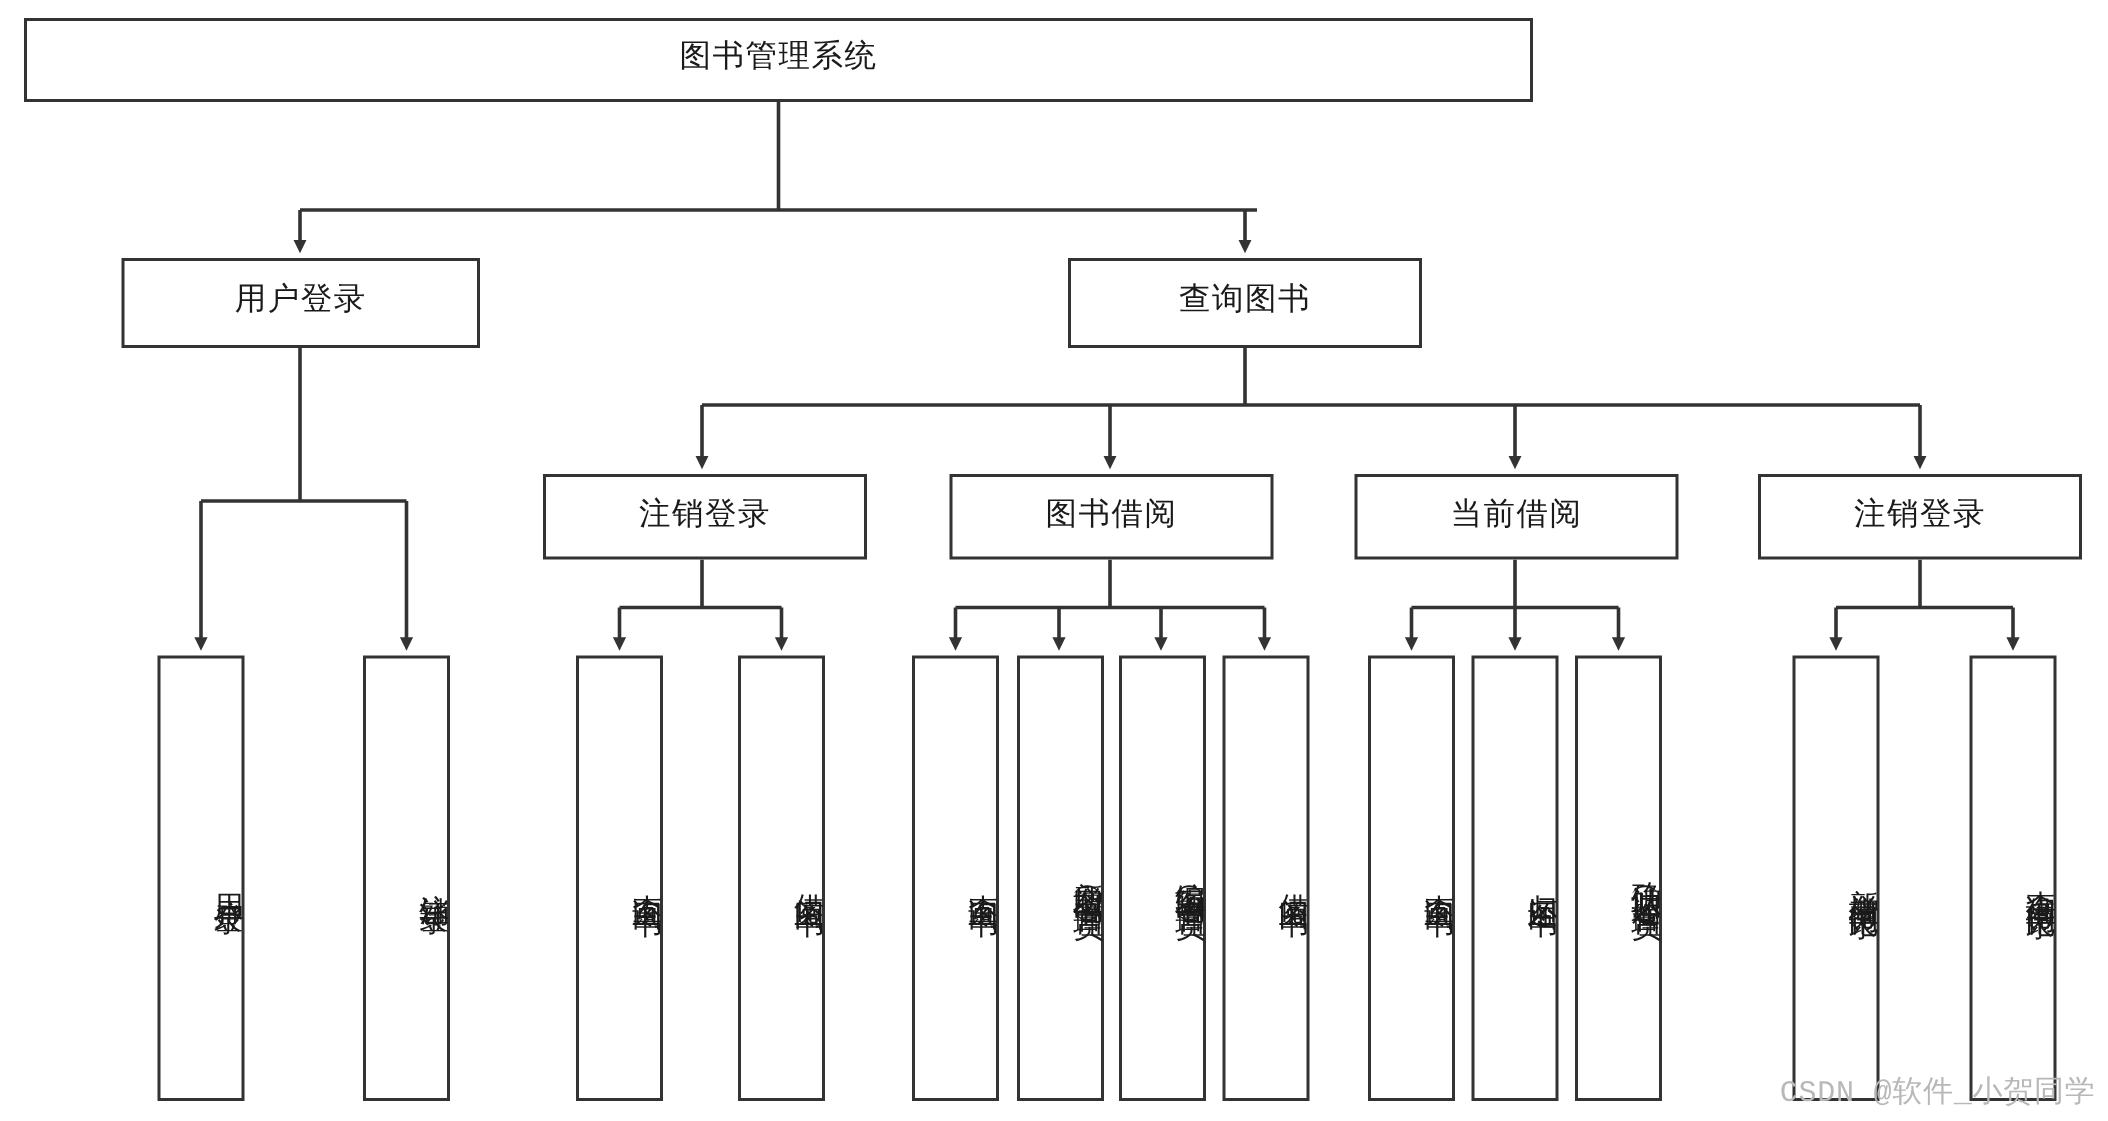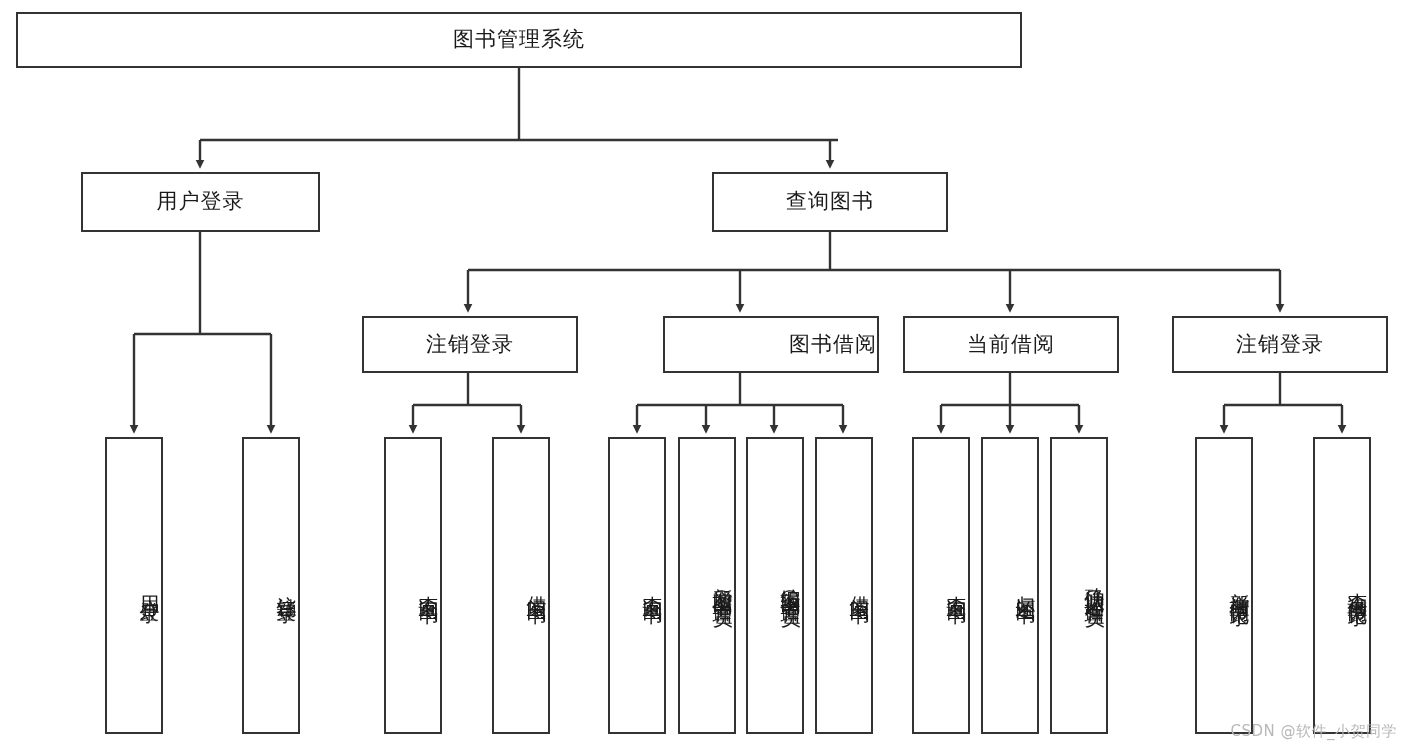--- a/index.html
+++ b/index.html
@@ -9,20 +9,21 @@
   }
   body {
     font-family: "DejaVu Sans", "Liberation Sans", sans-serif;
   }
   #canvas {
     position: relative;
     width: 1405px;
     height: 747px;
     background: #ffffff;
     overflow: hidden;
+    font-family: Liberation Mono, monospace;
   }
   svg#wires {
     position: absolute;
     left: 0;
     top: 0;
     width: 1405px;
     height: 747px;
     pointer-events: none;
   }
   .node {
@@ -59,21 +60,21 @@
     text-align: center;
   }
   .node.v .lbl {
     writing-mode: vertical-rl;
     text-orientation: upright;
   }
   #watermark {
     position: absolute;
     right: 8px;
     bottom: 6px;
-    font-size: 15px;
+    font-size: 20px;
     color: #b8b8b8;
     letter-spacing: 0.5px;
     white-space: nowrap;
     user-select: none;
   }
 </style>
 </head>
 <body>
 
 <div id="canvas">
@@ -135,21 +136,21 @@
   <div class="node h" style="left:81px; top:172px; width:239px; height:60px;">
     <span class="lbl">用户登录</span>
   </div>
   <div class="node h" style="left:712px; top:172px; width:236px; height:60px;">
     <span class="lbl">查询图书</span>
   </div>
 
   <div class="node h" style="left:362px; top:316px; width:216px; height:57px;">
     <span class="lbl">注销登录</span>
   </div>
-  <div class="node h" style="left:663px; top:316px; width:216px; height:57px;justify-content:flex-end;">
+  <div class="node h" style="left:633px; top:316px; width:216px; height:57px;">
     <span class="lbl">图书借阅</span>
   </div>
   <div class="node h" style="left:903px; top:316px; width:216px; height:57px;justify-content:center;">
     <span class="lbl">当前借阅</span>
   </div>
   <div class="node h" style="left:1172px; top:316px; width:216px; height:57px;">
     <span class="lbl">注销登录</span>
   </div>
 
   <div class="node v" style="left:105px; top:437px; width:58px; height:297px;">

